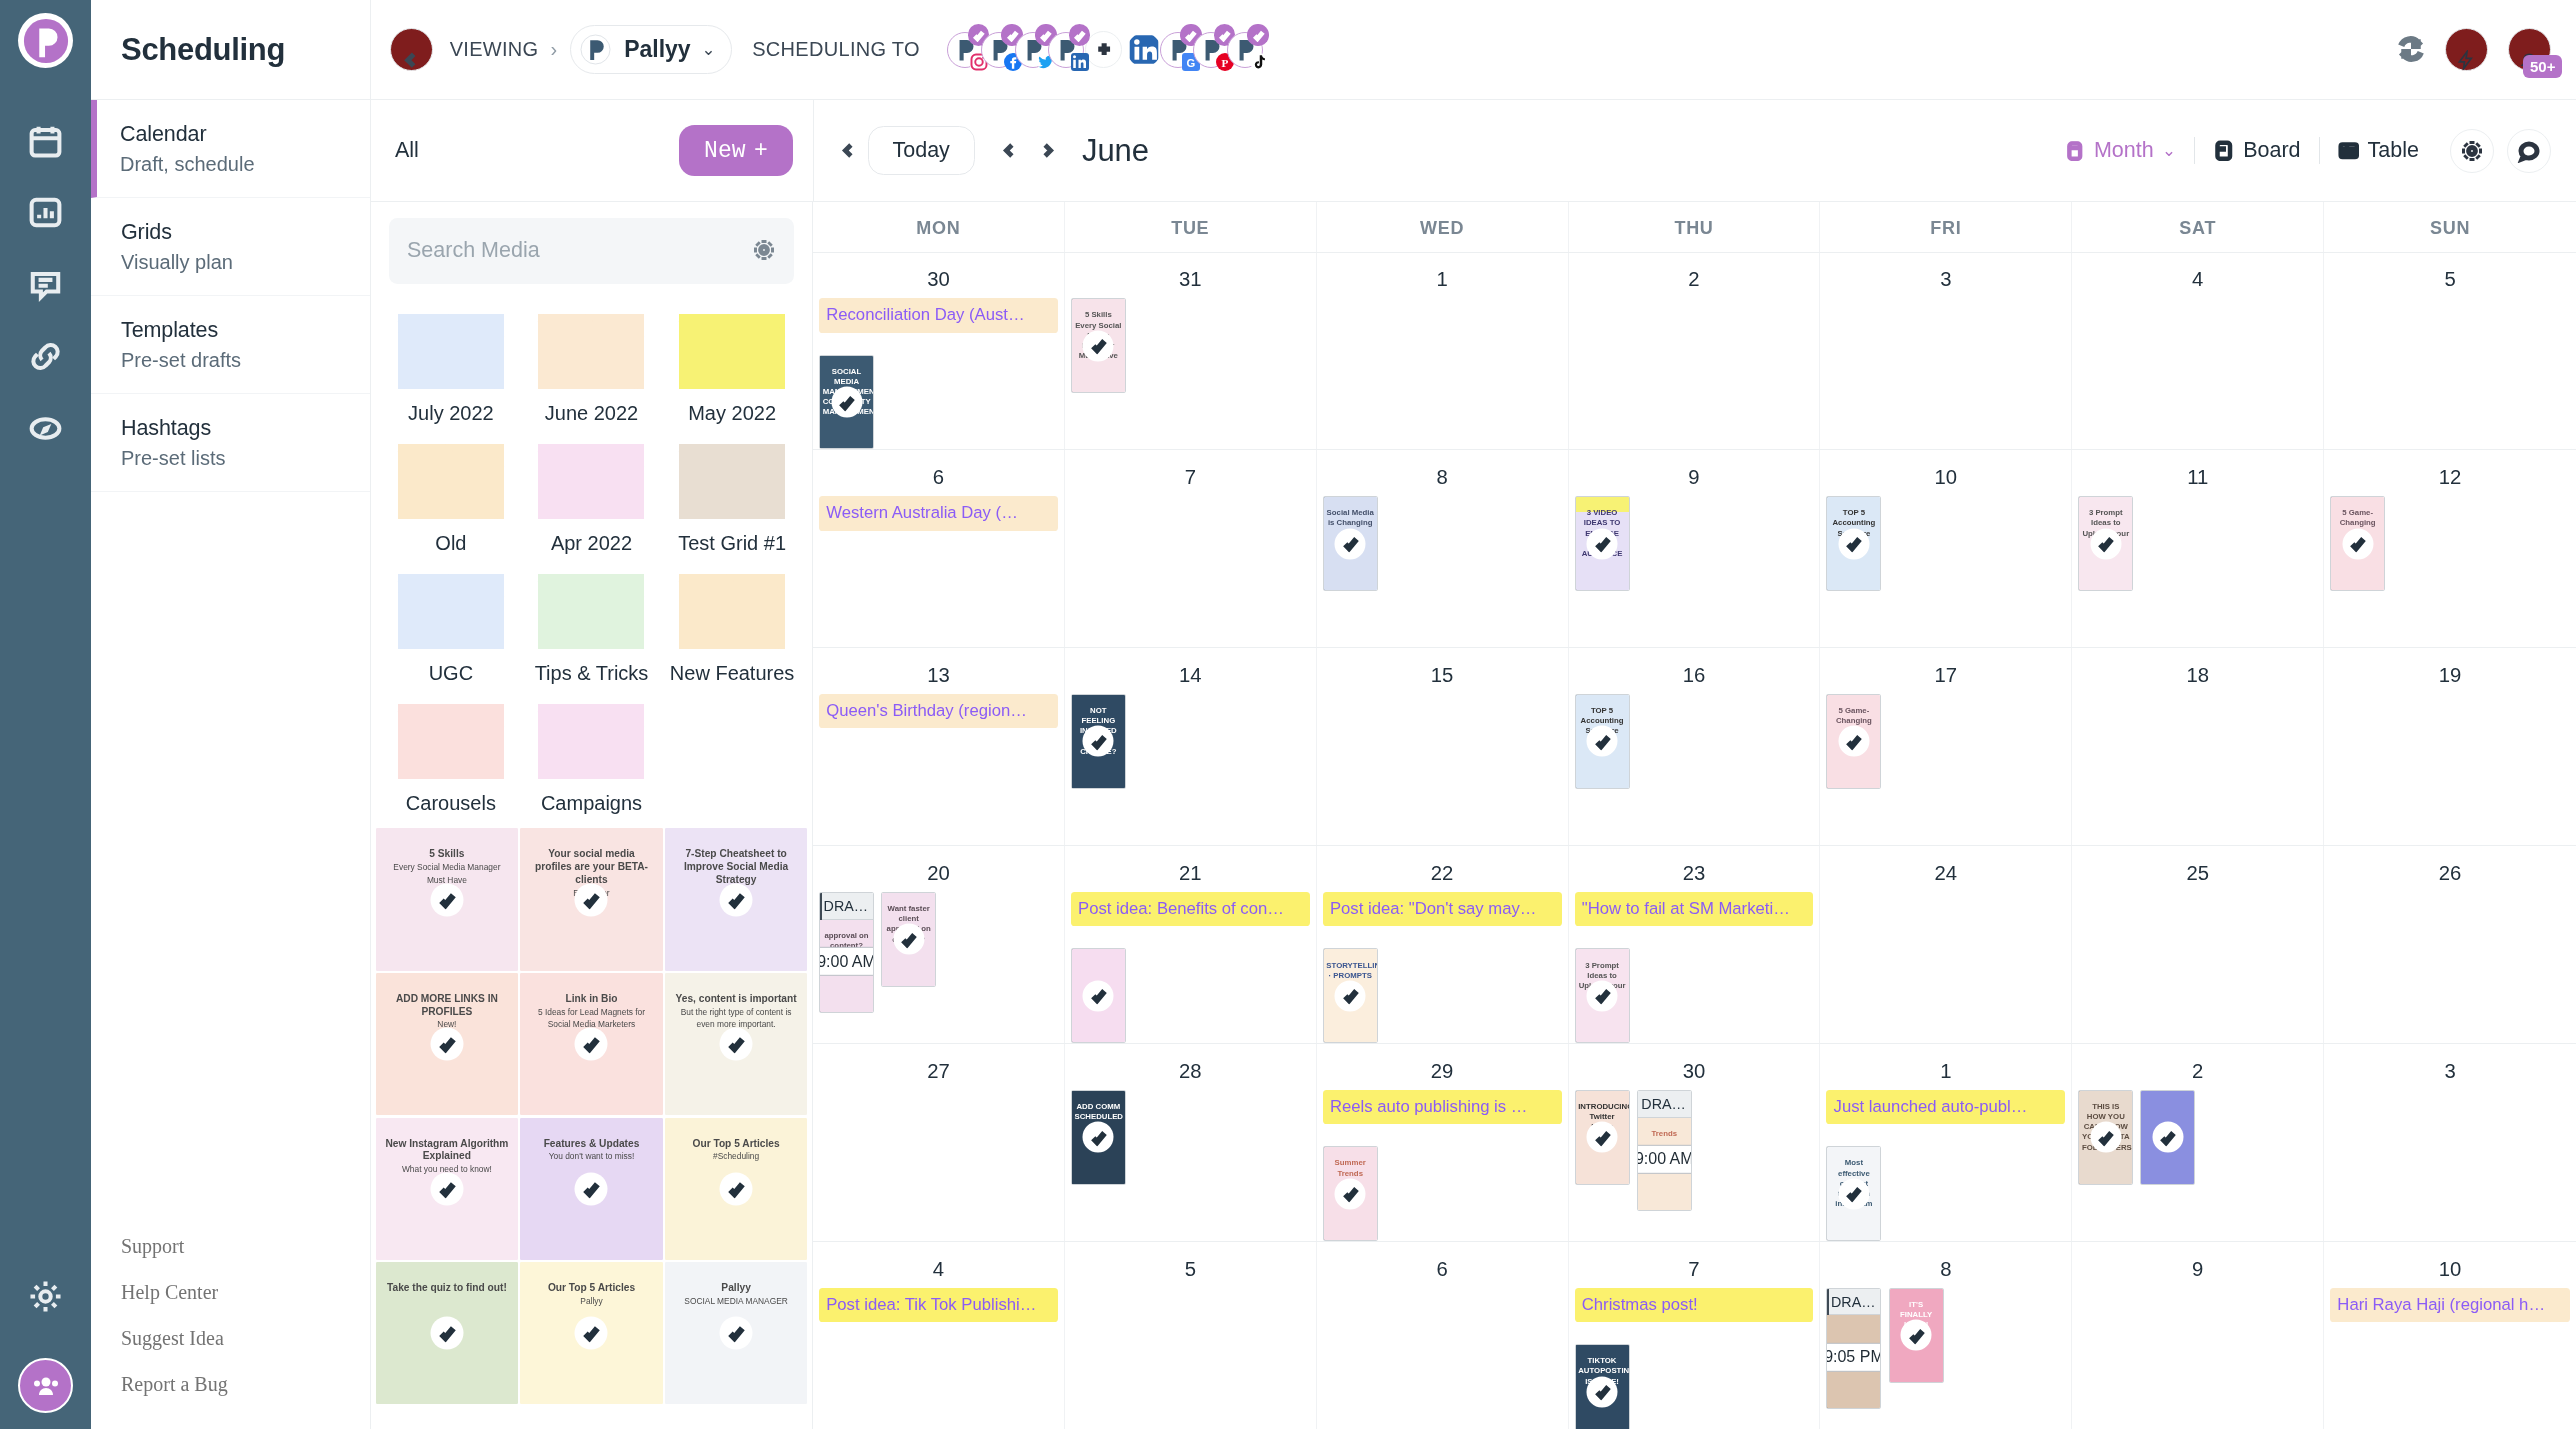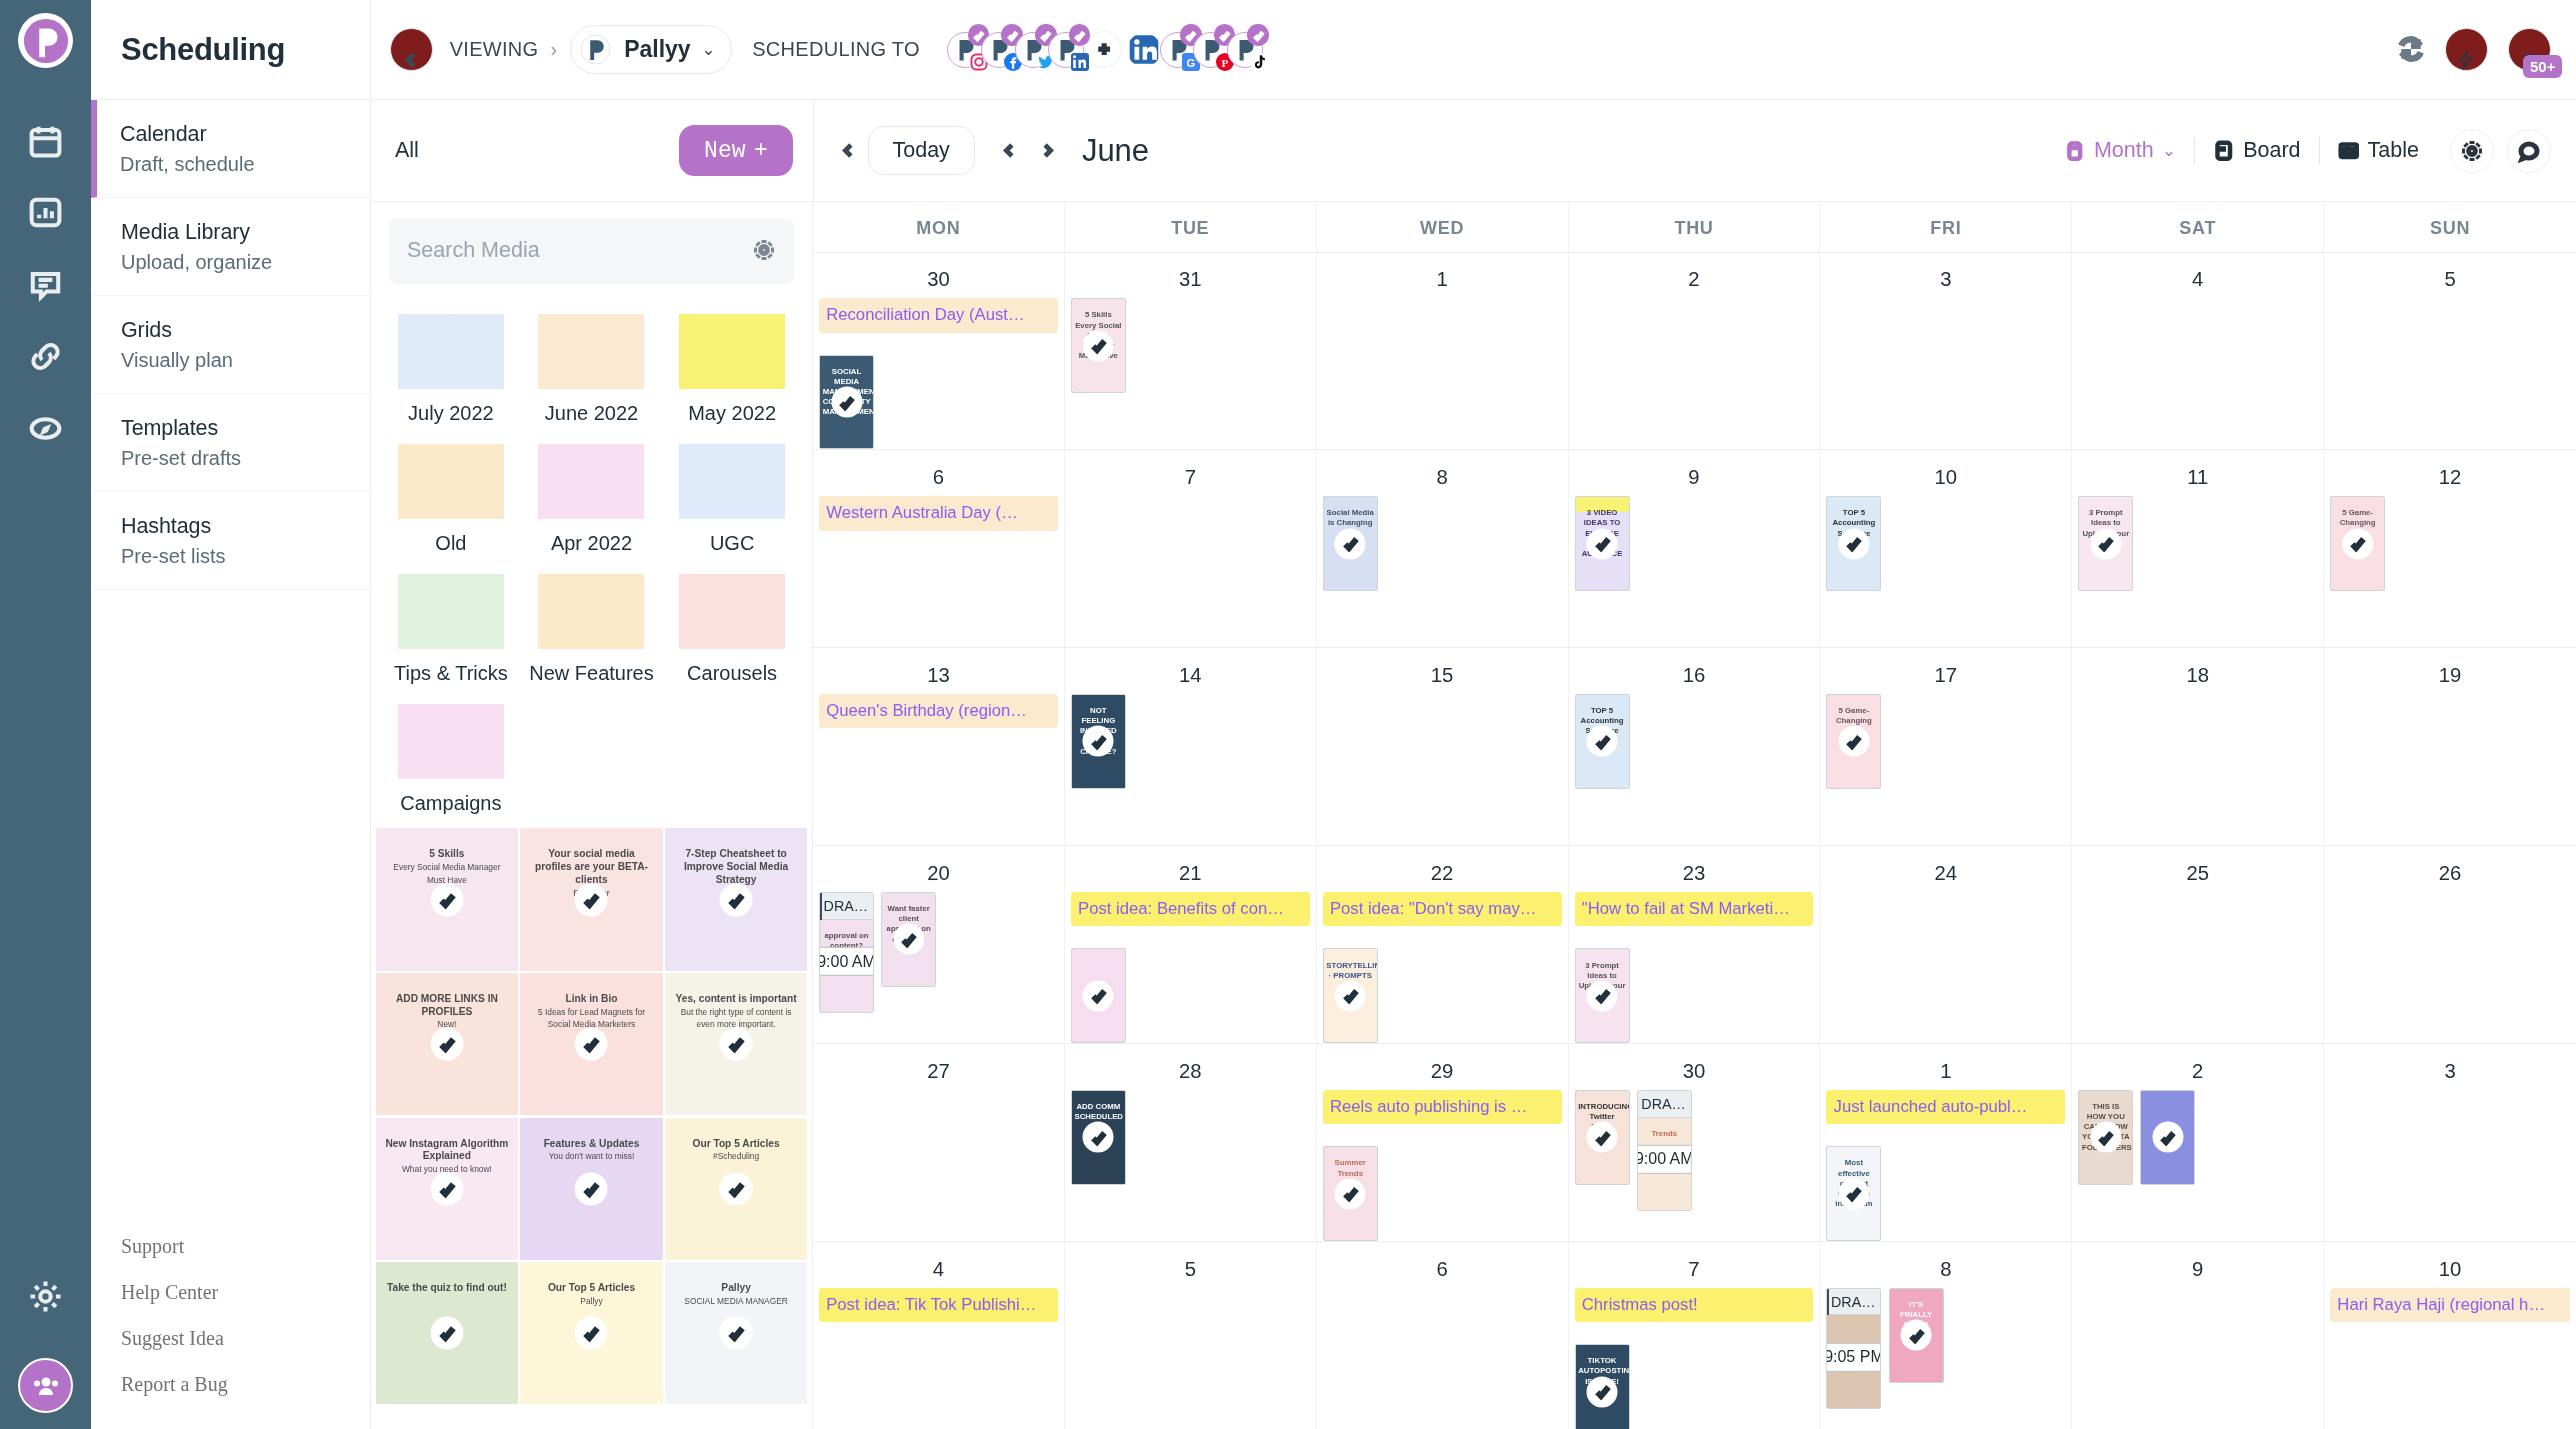--- a/index.html
+++ b/index.html
@@ -299,24 +299,20 @@
   </div>
 
   <div class="nav">
     <div class="nav-title">Scheduling</div>
     <div class="nav-items">
       <div class="nav-item active">
         <div class="n-lbl">Calendar</div>
         <div class="n-sub">Draft, schedule</div>
       </div>
       <div class="nav-item">
-        <div class="n-lbl">Media Library</div>
-        <div class="n-sub">Upload, organize</div>
-      </div>
-      <div class="nav-item">
         <div class="n-lbl">Grids</div>
         <div class="n-sub">Visually plan</div>
       </div>
       <div class="nav-item">
         <div class="n-lbl">Templates</div>
         <div class="n-sub">Pre-set drafts</div>
       </div>
       <div class="nav-item">
         <div class="n-lbl">Hashtags</div>
         <div class="n-sub">Pre-set lists</div>
@@ -616,20 +612,24 @@
             </div>
             <div class="folder">
               <div class="fshape" style="background:#fbe9ca"></div>
               <div class="flabel">Old</div>
             </div>
             <div class="folder">
               <div class="fshape" style="background:#f8e0f2"></div>
               <div class="flabel">Apr 2022</div>
             </div>
             <div class="folder">
+              <div class="fshape" style="background:#e8ded2"></div>
+              <div class="flabel">Test Grid #1</div>
+            </div>
+            <div class="folder">
               <div class="fshape" style="background:#dfeafa"></div>
               <div class="flabel">UGC</div>
             </div>
             <div class="folder">
               <div class="fshape" style="background:#e0f3de"></div>
               <div class="flabel">Tips &amp; Tricks</div>
             </div>
             <div class="folder">
               <div class="fshape" style="background:#fbe9ca"></div>
               <div class="flabel">New Features</div>

